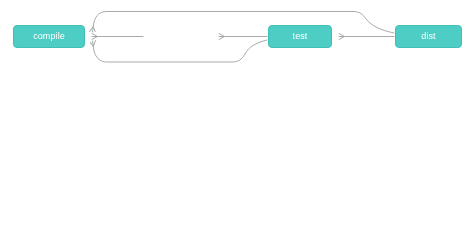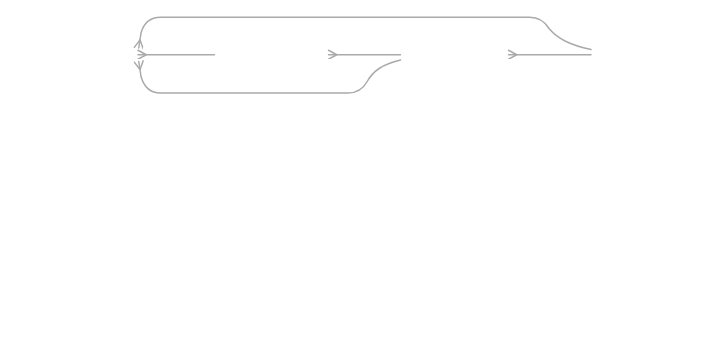--- a/index.html
+++ b/index.html
@@ -74,17 +74,26 @@
                L 92.5 32" marker-end="url(#arrow-left)"></path>
 
       <path d="M 267 40 C 255 43 249 47 245 54
                C 242 59.5 238 62 232 62
                L 107 62
                C 100 62 96 58 94 51
                L 92.5 41" marker-end="url(#arrow-left)"></path>
     </g>
   </svg>
 
+  <div class="graph-node" style="left:13px; top:25px; width:72px; height:23px;">
+    <span class="node-label">compile</span>
+  </div>
 
 
+  <div class="graph-node" style="left:268px; top:25px; width:64px; height:23px;">
+    <span class="node-label">test</span>
+  </div>
 
+  <div class="graph-node" style="left:395px; top:25px; width:67px; height:23px;">
+    <span class="node-label">dist</span>
+  </div>
 
 </div>
 
 </body></html>

